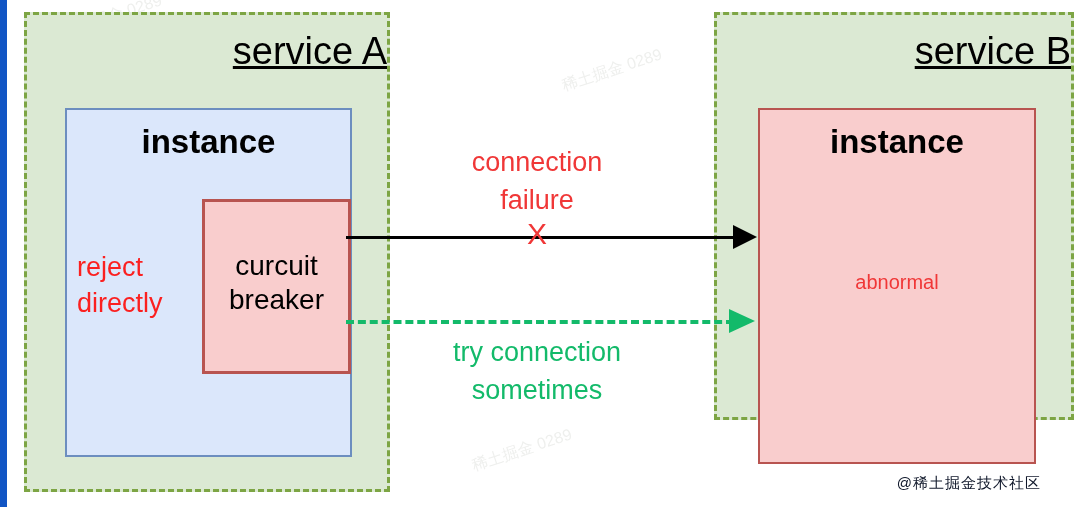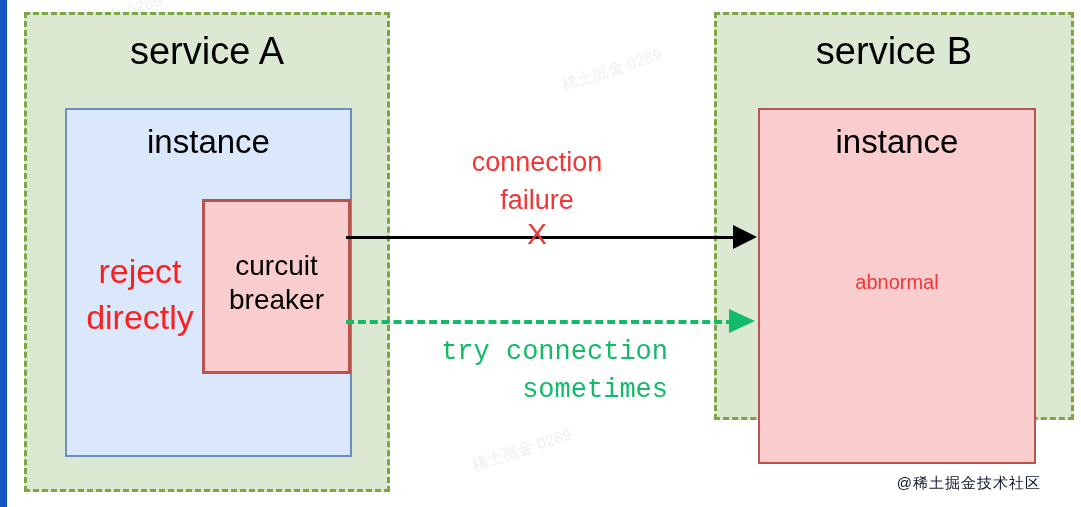--- a/index.html
+++ b/index.html
@@ -36,25 +36,26 @@
     box-sizing: border-box;
   }
   #service-a-box { left: 24px;  top: 12px; width: 366px; height: 480px; }
   #service-b-box { left: 714px; top: 12px; width: 360px; height: 408px; }
 
   .service-title {
     position: absolute;
     left: 0;
     right: 0;
     top: 16px;
-    text-align: center;
+    text-align: right;
     font-size: 38px;
     color: #000000;
     line-height: 1.1;
     white-space: nowrap;
+    text-decoration: underline;
   }
 
   
   .instance-box {
     position: absolute;
     box-sizing: border-box;
   }
   #instance-a-box {
     left: 62px; top: 105px; width: 287px; height: 349px;
     background: #dbe7fb;
@@ -66,20 +67,21 @@
     border: 2px solid #b85450;
   }
   .instance-title {
     position: absolute;
     left: 0; right: 0; top: 14px;
     text-align: center;
     font-size: 33px;
     color: #000000;
     line-height: 1.1;
     white-space: nowrap;
+    font-weight: bold;
   }
 
   
   #breaker-box {
     position: absolute;
     left: 199px; top: 196px; width: 149px; height: 175px;
     background: #f9cdcd;
     border: 3px solid #b85450;
     box-sizing: border-box;
   }
@@ -89,22 +91,21 @@
     text-align: center;
     font-size: 28px;
     color: #000000;
     line-height: 1.22;
   }
 
   
   #reject-label {
     position: absolute;
     left: 74px; top: 246px; width: 126px;
-    text-align: center;
-    font-size: 34px;
+    font-size: 27px;
     color: #fb2020;
     line-height: 1.35;
   }
 
   
   #abnormal-label {
     position: absolute;
     left: 755px; top: 266px; width: 278px;
     text-align: center;
     font-size: 20px;
@@ -153,25 +154,24 @@
     position: absolute;
     left: 406px; top: 219px; width: 262px;
     text-align: center;
     font-size: 30px;
     color: #f03737;
     line-height: 1;
   }
   #try-connection-label {
     position: absolute;
     left: 406px; top: 333px; width: 262px;
-    text-align: right;
+    text-align: center;
     font-size: 27px;
     color: #13ba6a;
     line-height: 1.42;
-    font-family: Liberation Mono, monospace;
   }
 
   
   #watermark-credit {
     position: absolute;
     right: 40px; bottom: 14px;
     font-size: 15px;
     color: #0f172a;
     letter-spacing: 1px;
     white-space: nowrap;

